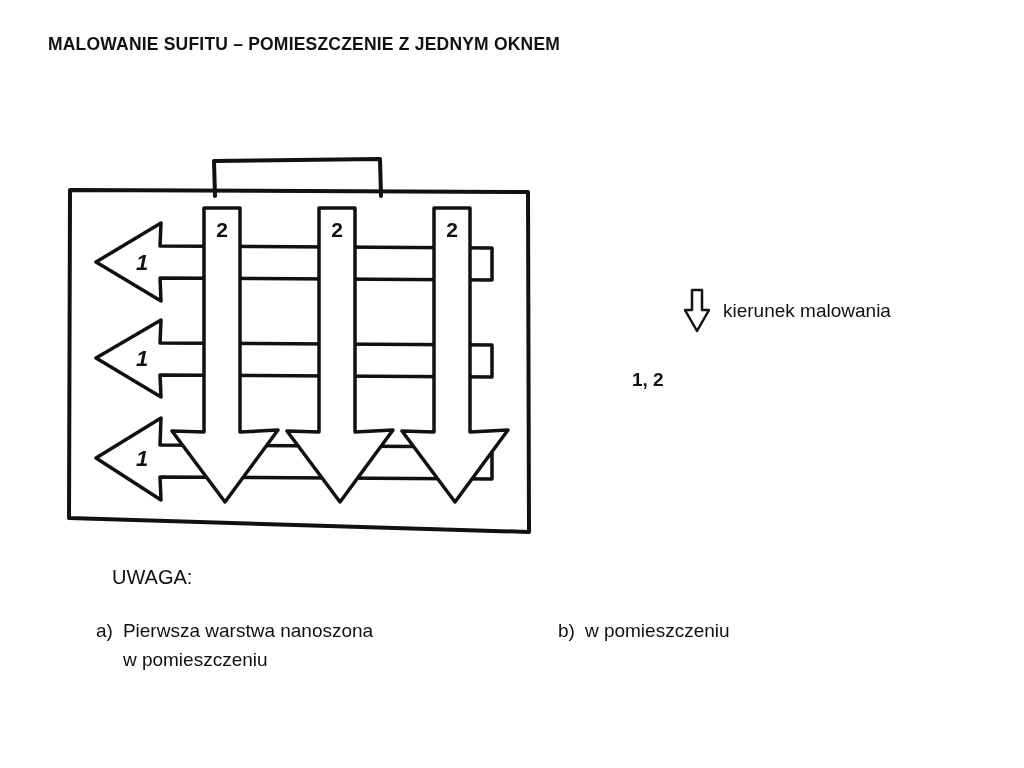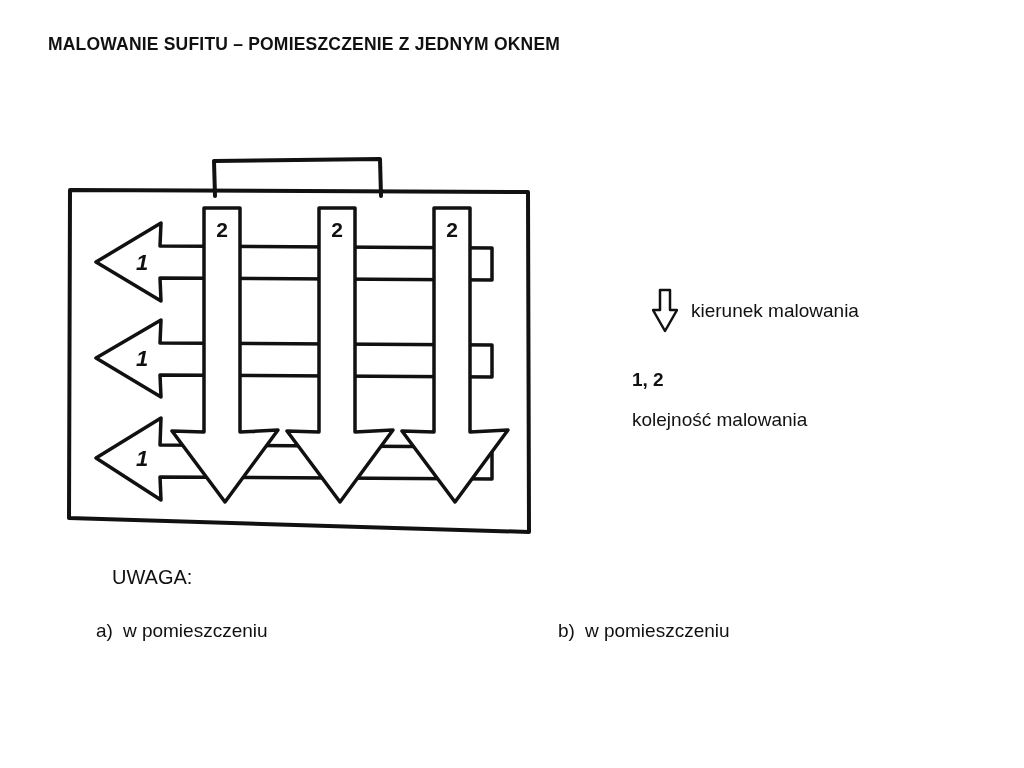--- a/index.html
+++ b/index.html
@@ -31,21 +31,21 @@
     letter-spacing: 0.2px;
     white-space: nowrap;
   }
   .diagram-svg {
     position: absolute;
     left: 60px;
     top: 150px;
   }
   .legend-direction {
     position: absolute;
-    left: 652px;
+    left: 684px;
     top: 288px;
     display: flex;
     align-items: center;
     gap: 13px;
   }
   .legend-direction .label {
     font-size: 19px;
   }
   .legend-order {
     position: absolute;
@@ -129,28 +129,28 @@
 
   <div class="legend-direction">
     <svg width="26" height="46" viewBox="0 0 26 46">
       <path d="M8 2 L18 2 L18 22 L25 22 L13 43 L1 22 L8 22 Z" fill="#ffffff" stroke="#111111" stroke-width="2.5" stroke-linejoin="round"></path>
     </svg>
     <span class="label">kierunek malowania</span>
   </div>
 
   <div class="legend-order">
     <span class="numbers">1, 2</span>
-    <span class="label">kolejność malowania</span>
   </div>
 
   <div class="note-heading">UWAGA:</div>
 
   <div class="note-item note-a">
     <span class="marker">a)</span>
     <div>
+      <div>Pierwsza warstwa nanoszona</div>
       <div>w pomieszczeniu</div>
     </div>
   </div>
 
   <div class="note-item note-b">
     <span class="marker">b)</span>
     <div>
       <div>w pomieszczeniu</div>
     </div>
   </div>

